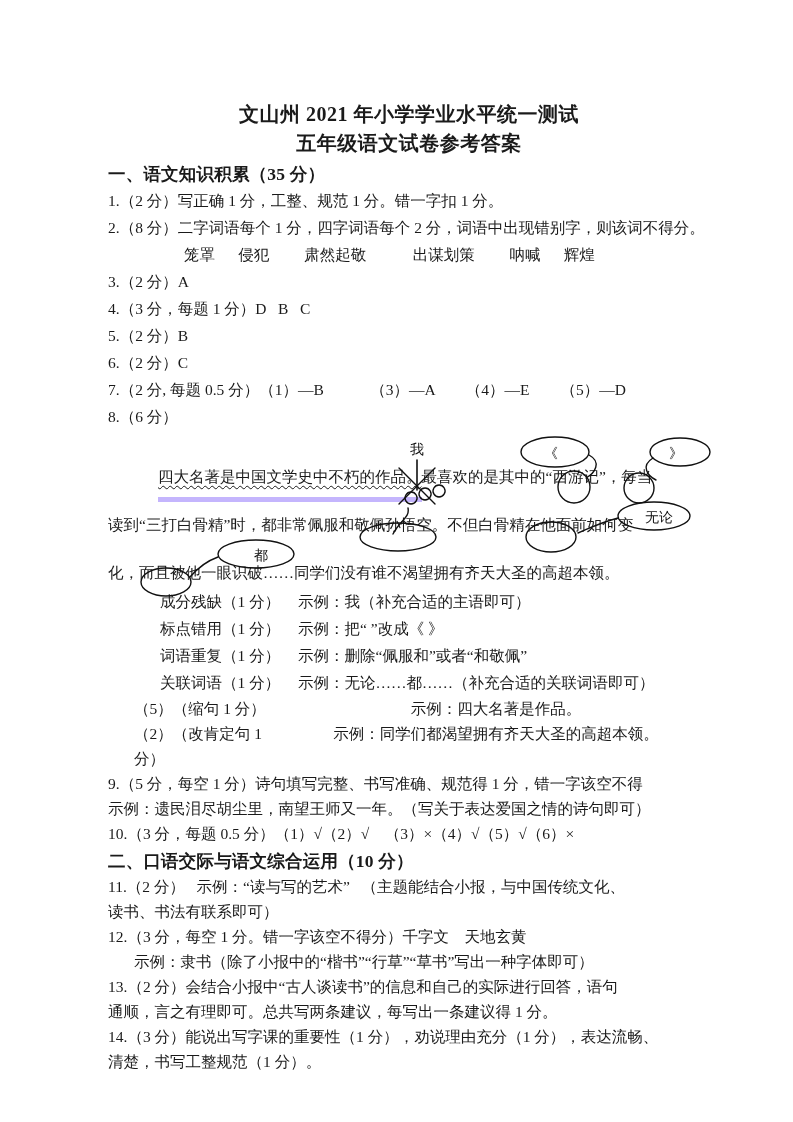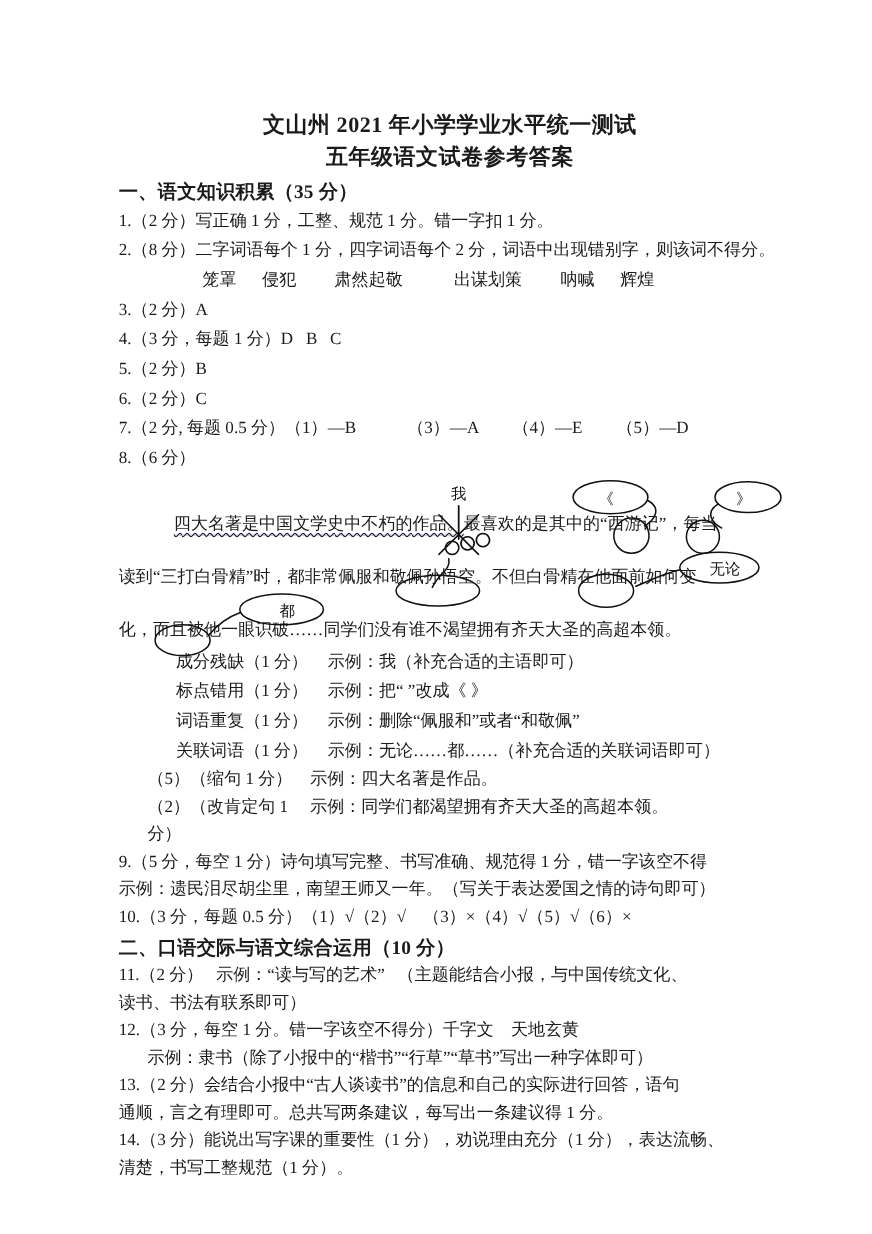--- a/index.html
+++ b/index.html
@@ -60,21 +60,21 @@
   .explain-row .err { width: 138px; flex: none; }
   .explain-row .eg { flex: 1; }
 
   .sub-row {
     font-size: 15.5px;
     line-height: 25px;
     padding-left: 26px;
     display: flex;
   }
   .sub-row .lbl { width: 148px; flex: none; }
-  .sub-row .val { flex: 1; }
+  .sub-row .val { flex: 1; text-align: center; }
 
   
   .anno-block {
     position: relative;
     margin-top: 8px;
     height: 150px;
   }
   .anno-line {
     position: absolute;
     font-size: 15.5px;
@@ -86,22 +86,22 @@
   .l3 { left: 0px;  top: 124px; }
 
   .u-solid { text-underline-offset: 3px; }
   .u-wavy  {
     text-decoration: underline;
     text-decoration-style: wavy;
     text-underline-offset: 3px;
     text-decoration-thickness: 1px;
   }
   .u-both {
-    border-bottom: 1px solid #c4b5fd;
-    padding-bottom: 1px;
+    border-bottom: 5px solid #c4b5fd;
+    padding-bottom: 12px;
   }
 
   .ink {
     position: absolute;
     left: 0; top: 0;
     width: 602px;
     height: 150px;
     pointer-events: none;
     overflow: visible;
   }

